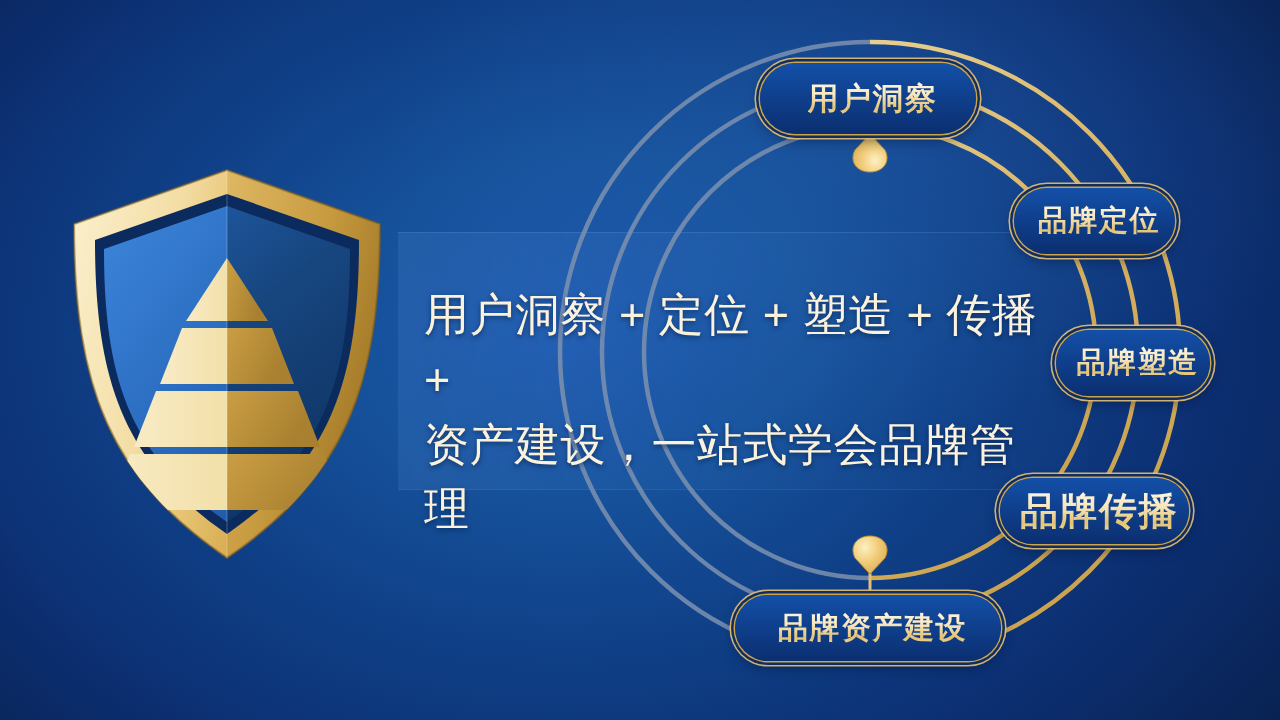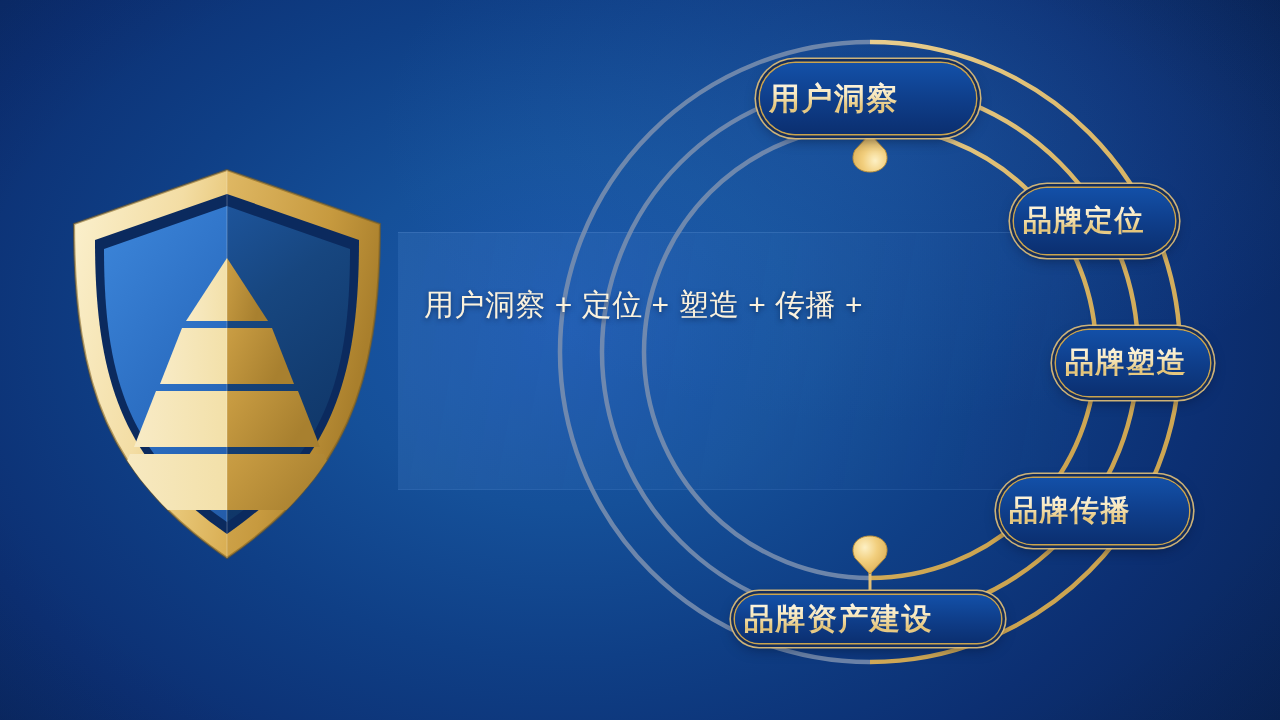--- a/index.html
+++ b/index.html
@@ -39,21 +39,21 @@
   #shield-wrap { position:absolute; left:62px; top:158px; width:330px; height:410px; }
   #shield-wrap svg { display:block; width:100%; height:100%; }
 
   
   #ring-diagram { position:absolute; left:530px; top:-10px; width:750px; height:740px; }
   #ring-diagram svg { display:block; width:100%; height:100%; overflow:visible; }
 
   
   .pill {
     position:absolute;
-    display:flex; align-items:center; justify-content:flex-start;
+    display:flex; align-items:center; justify-content:center;
     border-radius:999px;
     background:linear-gradient(180deg,#1350a8 0%,#0f3f8c 48%,#0b2f70 100%);
     box-shadow:
       0 0 0 1.5px #caa44f,
       0 0 0 4px rgba(8,38,92,0.95),
       0 0 0 5.6px rgba(222,190,120,0.92),
       0 5px 14px rgba(2,12,38,0.55);
     white-space:nowrap;
     padding-left:9px;
   }
@@ -66,33 +66,33 @@
     text-shadow:none;
   }
 
   #pill-0 { left:760px; top:63px;  width:216px; height:71px; }
   #pill-0 span { font-size:31px; }
   #pill-1 { left:1014px; top:188px; width:161px; height:66px; }
   #pill-1 span { font-size:29px; }
   #pill-2 { left:1056px; top:330px; width:154px; height:66px; }
   #pill-2 span { font-size:29px; }
   #pill-3 { left:1000px; top:478px; width:189px; height:66px; }
-  #pill-3 span { font-size:29px; }
-  #pill-4 { left:735px; top:595px; width:266px; height:48px; }
+  #pill-3 span { font-size:38px; }
+  #pill-4 { left:735px; top:595px; width:266px; height:66px; }
   #pill-4 span { font-size:30px; }
 
   
   #headline { position:absolute; left:424px; top:274px; width:620px; }
   #title-main {
     font-size:45px; font-weight:700; line-height:1.12; letter-spacing:1px;
     color:#f7dfa6;
     text-shadow:0 2px 5px rgba(4,18,50,0.6);
   }
   .subline {
-    font-size:30px; font-weight:400; line-height:1.44; letter-spacing:0.5px;
+    font-size:45px; font-weight:400; line-height:1.44; letter-spacing:0.5px;
     color:#fbf2dd;
     text-shadow:0 2px 5px rgba(4,18,50,0.55);
   }
   #sub-1 { margin-top:9px; }
 </style>
 </head>
 <body>
 
 <div id="bg-base"></div>
 <div id="bg-topglow"></div>
@@ -242,13 +242,14 @@
 </div>
 <div class="pill" id="pill-3">
   <span>品牌传播</span>
 </div>
 <div class="pill" id="pill-4">
   <span>品牌资产建设</span>
 </div>
 
 <div id="headline">
   <div class="subline" id="sub-1">用户洞察 + 定位 + 塑造 + 传播 +</div>
+  <div class="subline" id="sub-2">资产建设，一站式学会品牌管理</div>
 </div>
 
 </body></html>

